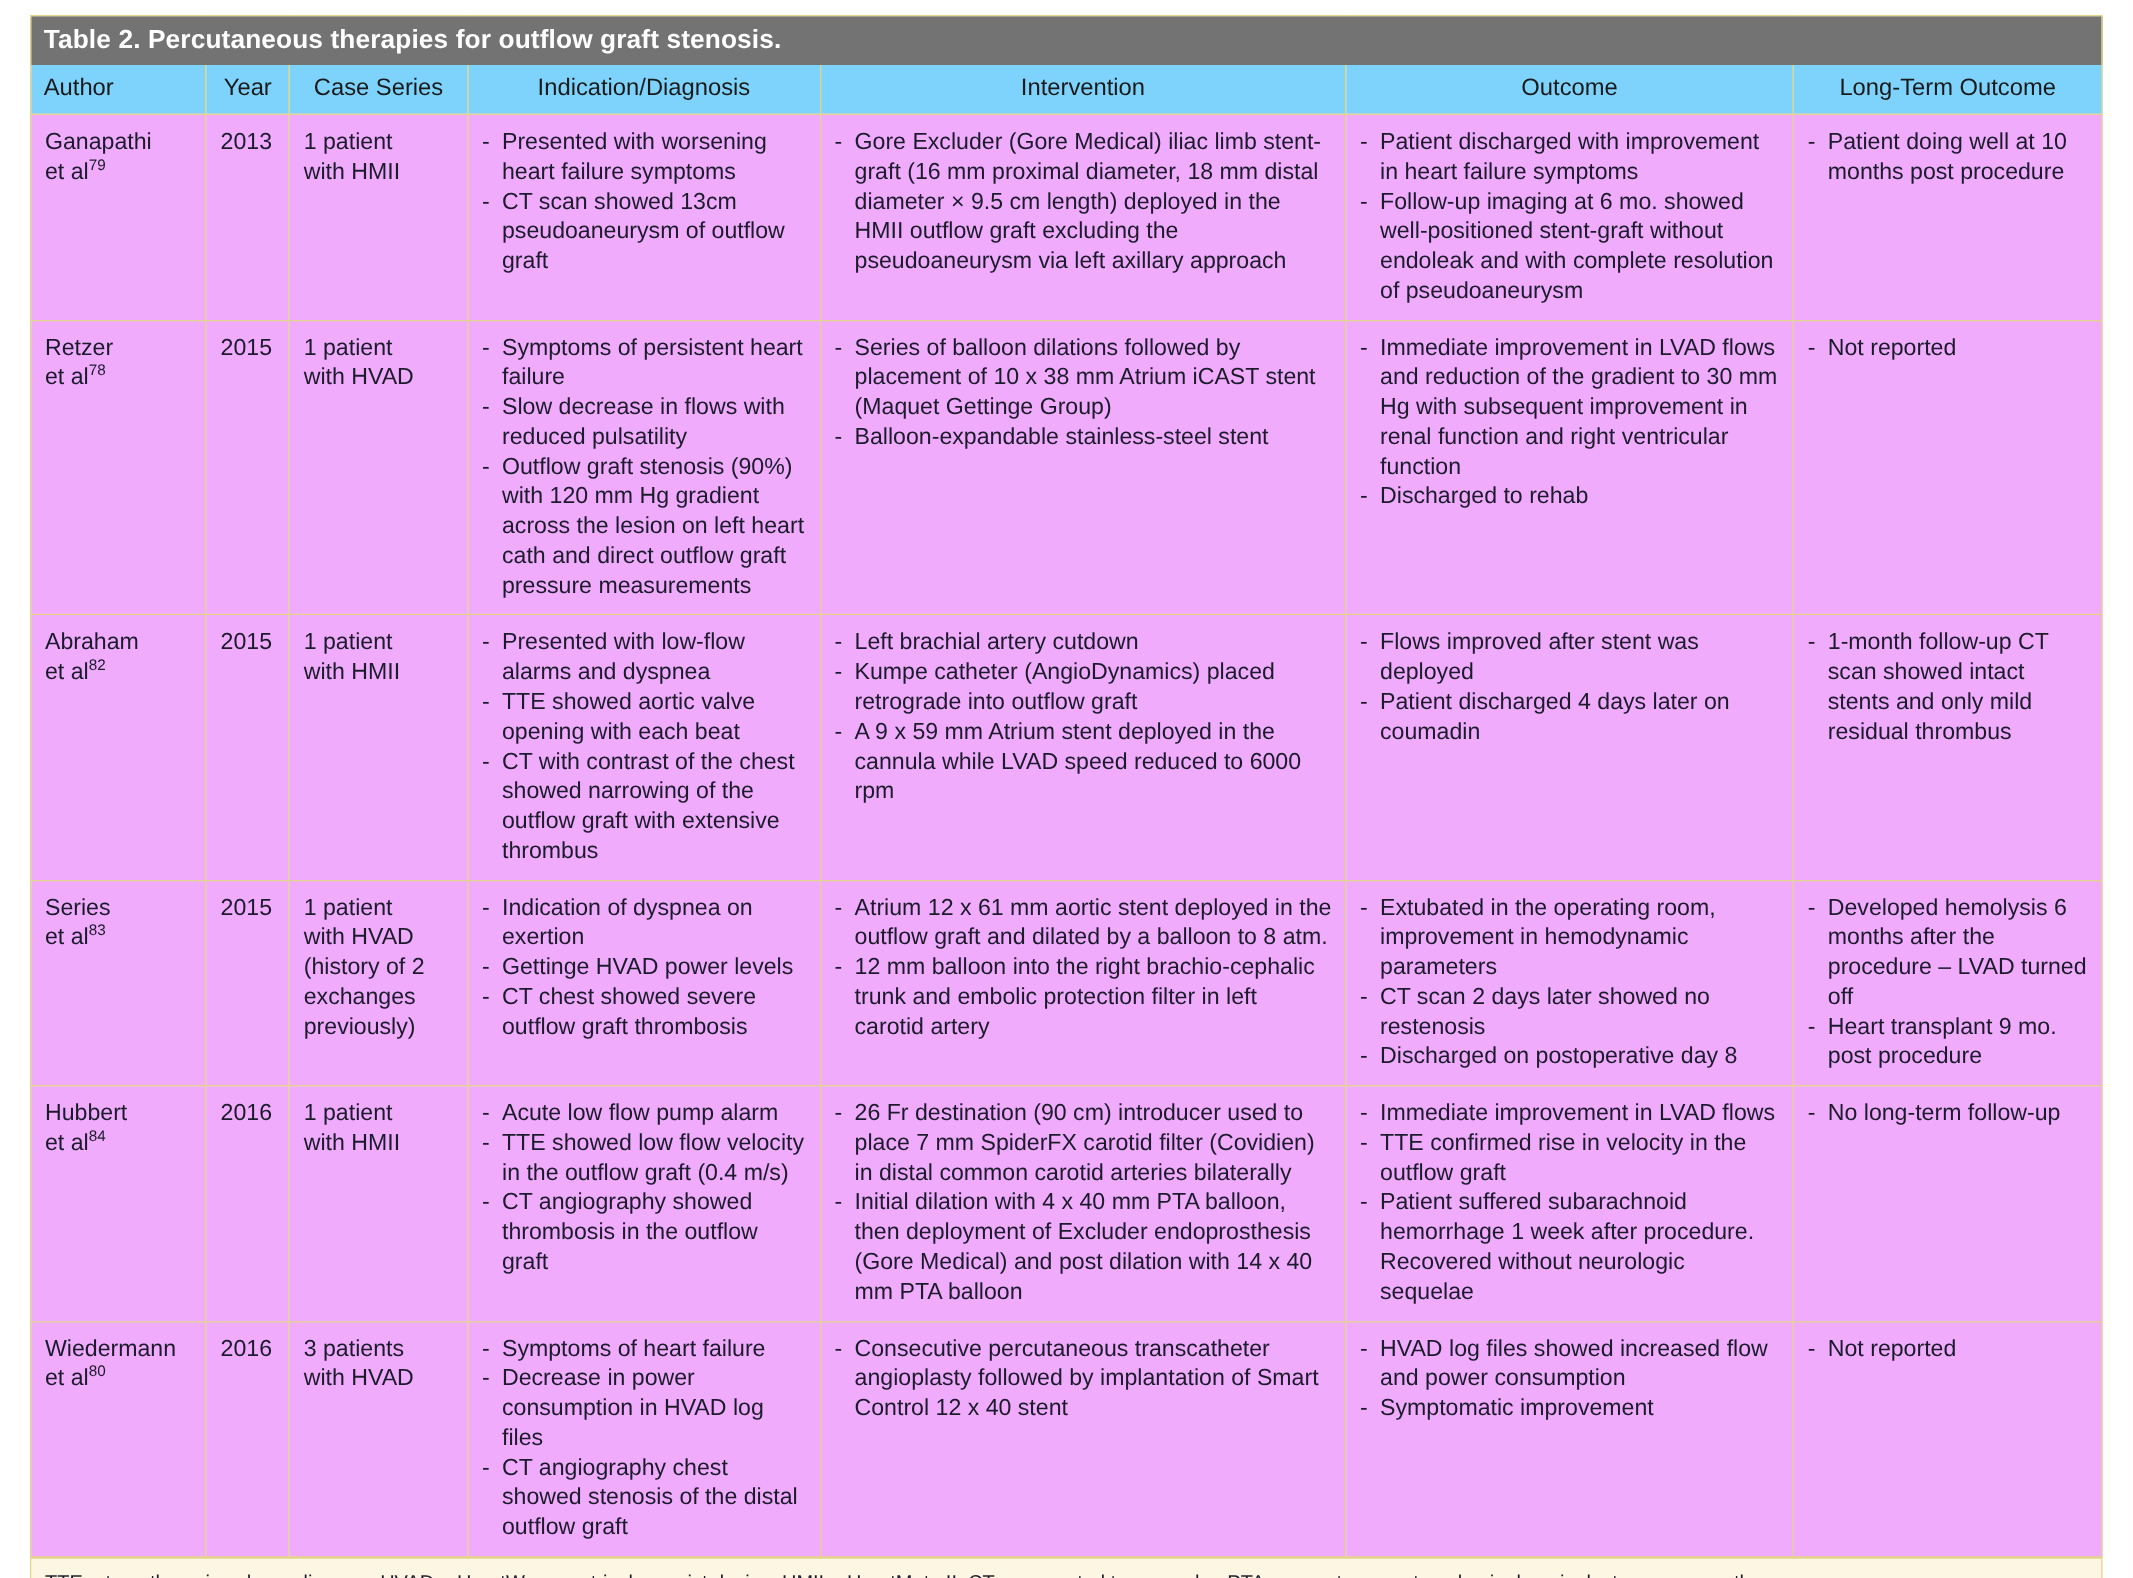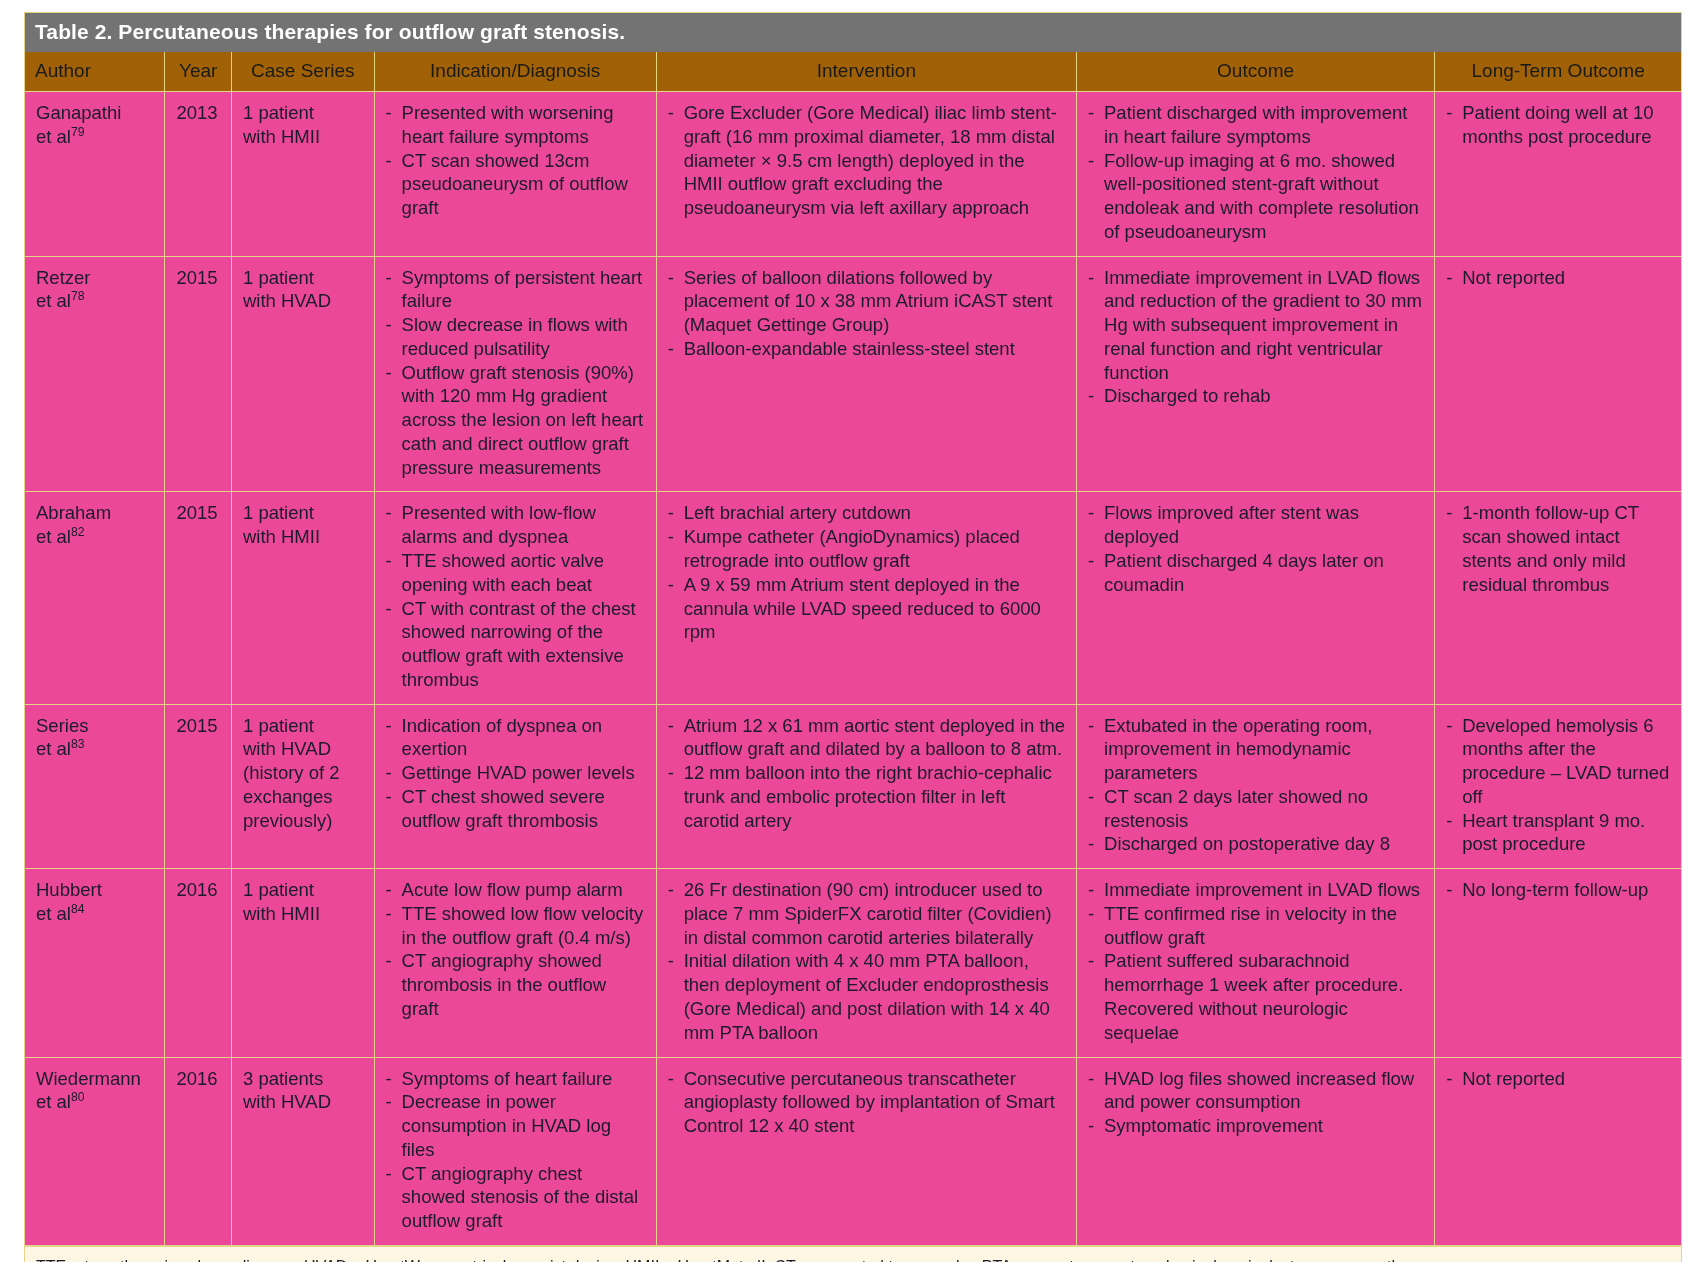--- a/index.html
+++ b/index.html
@@ -35,35 +35,35 @@
     font-size: 21px;
     font-weight: bold;
     padding: 7px 10px 8px 10px;
     text-align: left;
     letter-spacing: 0.1px;
     line-height: 1.15;
   }
 
   
   .hdr-cell {
-    background: #a16207;
+    background: #7dd3fc;
     color: #1a1a1a;
     font-size: 19px;
     font-weight: normal;
     padding: 8px 10px 9px 10px;
     text-align: center;
     border-right: 1px solid #e6d77e;
     line-height: 1.15;
   }
   .hdr-cell.left { text-align: left; }
   .hdr-cell.last { border-right: none; }
 
   
   .cell {
-    background: #ec4899;
+    background: #f0abfc;
     color: #1b1b2b;
     font-size: 18.5px;
     vertical-align: top;
     padding: 9px 10px 12px 11px;
     border-right: 1px solid #e3d48a;
     border-top: 1px solid #e3d48a;
     line-height: 1.285;
   }
   .cell.last { border-right: none; }
   .cell.center { text-align: left; }

